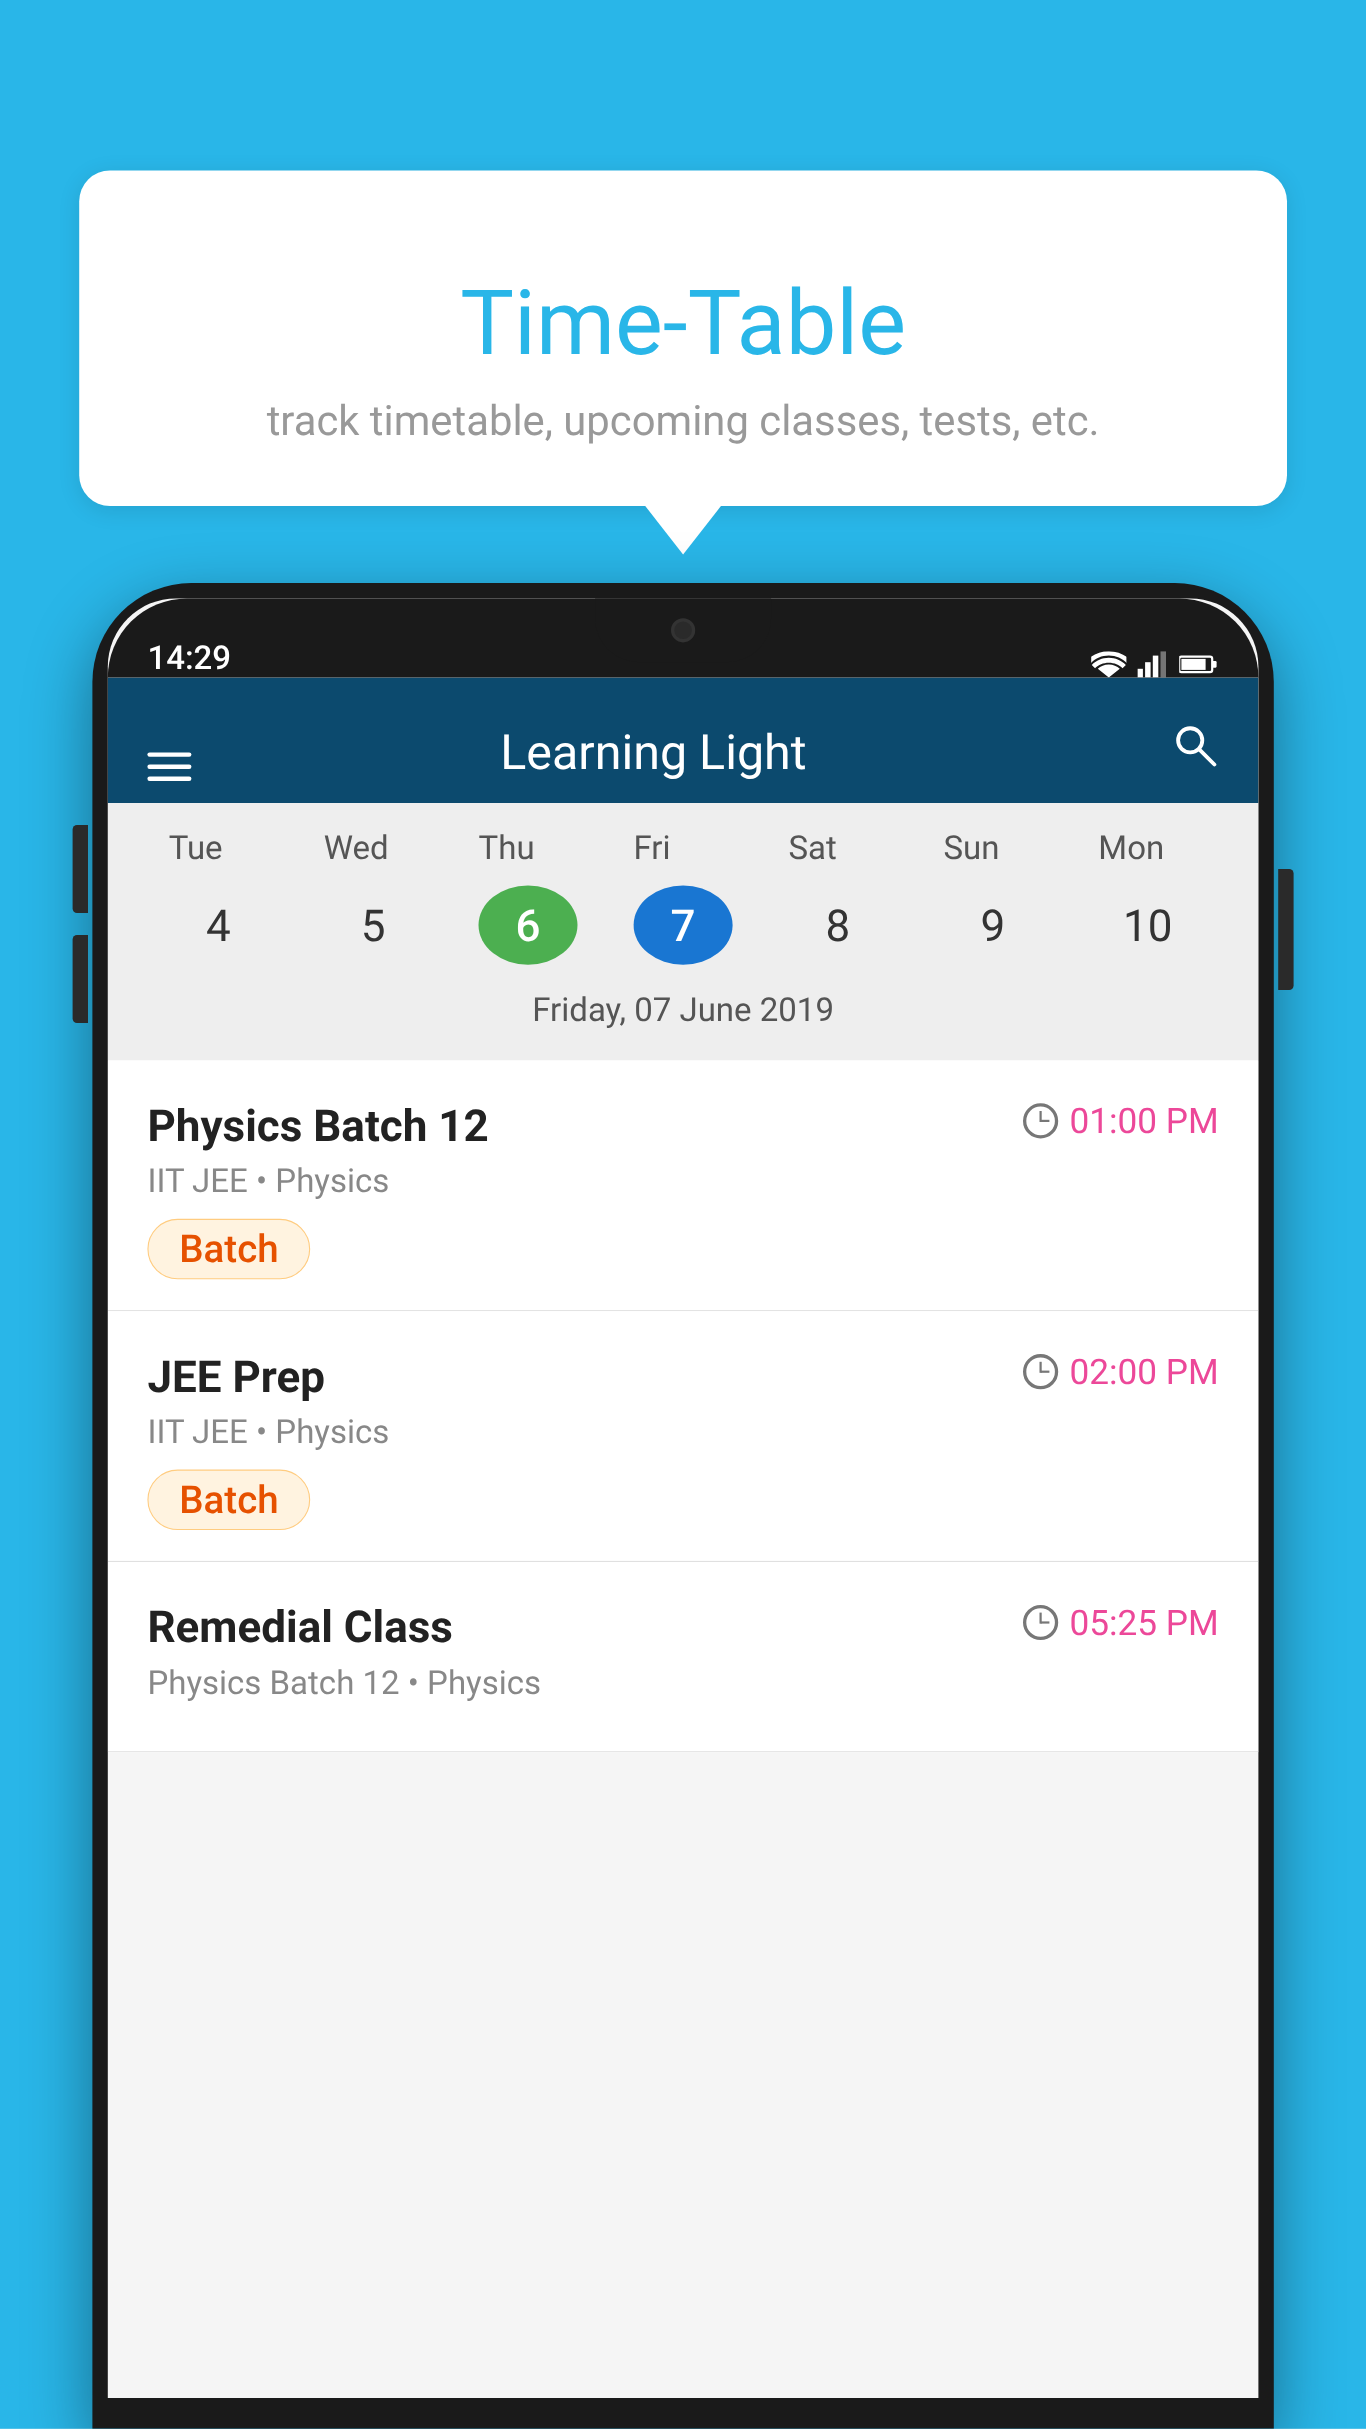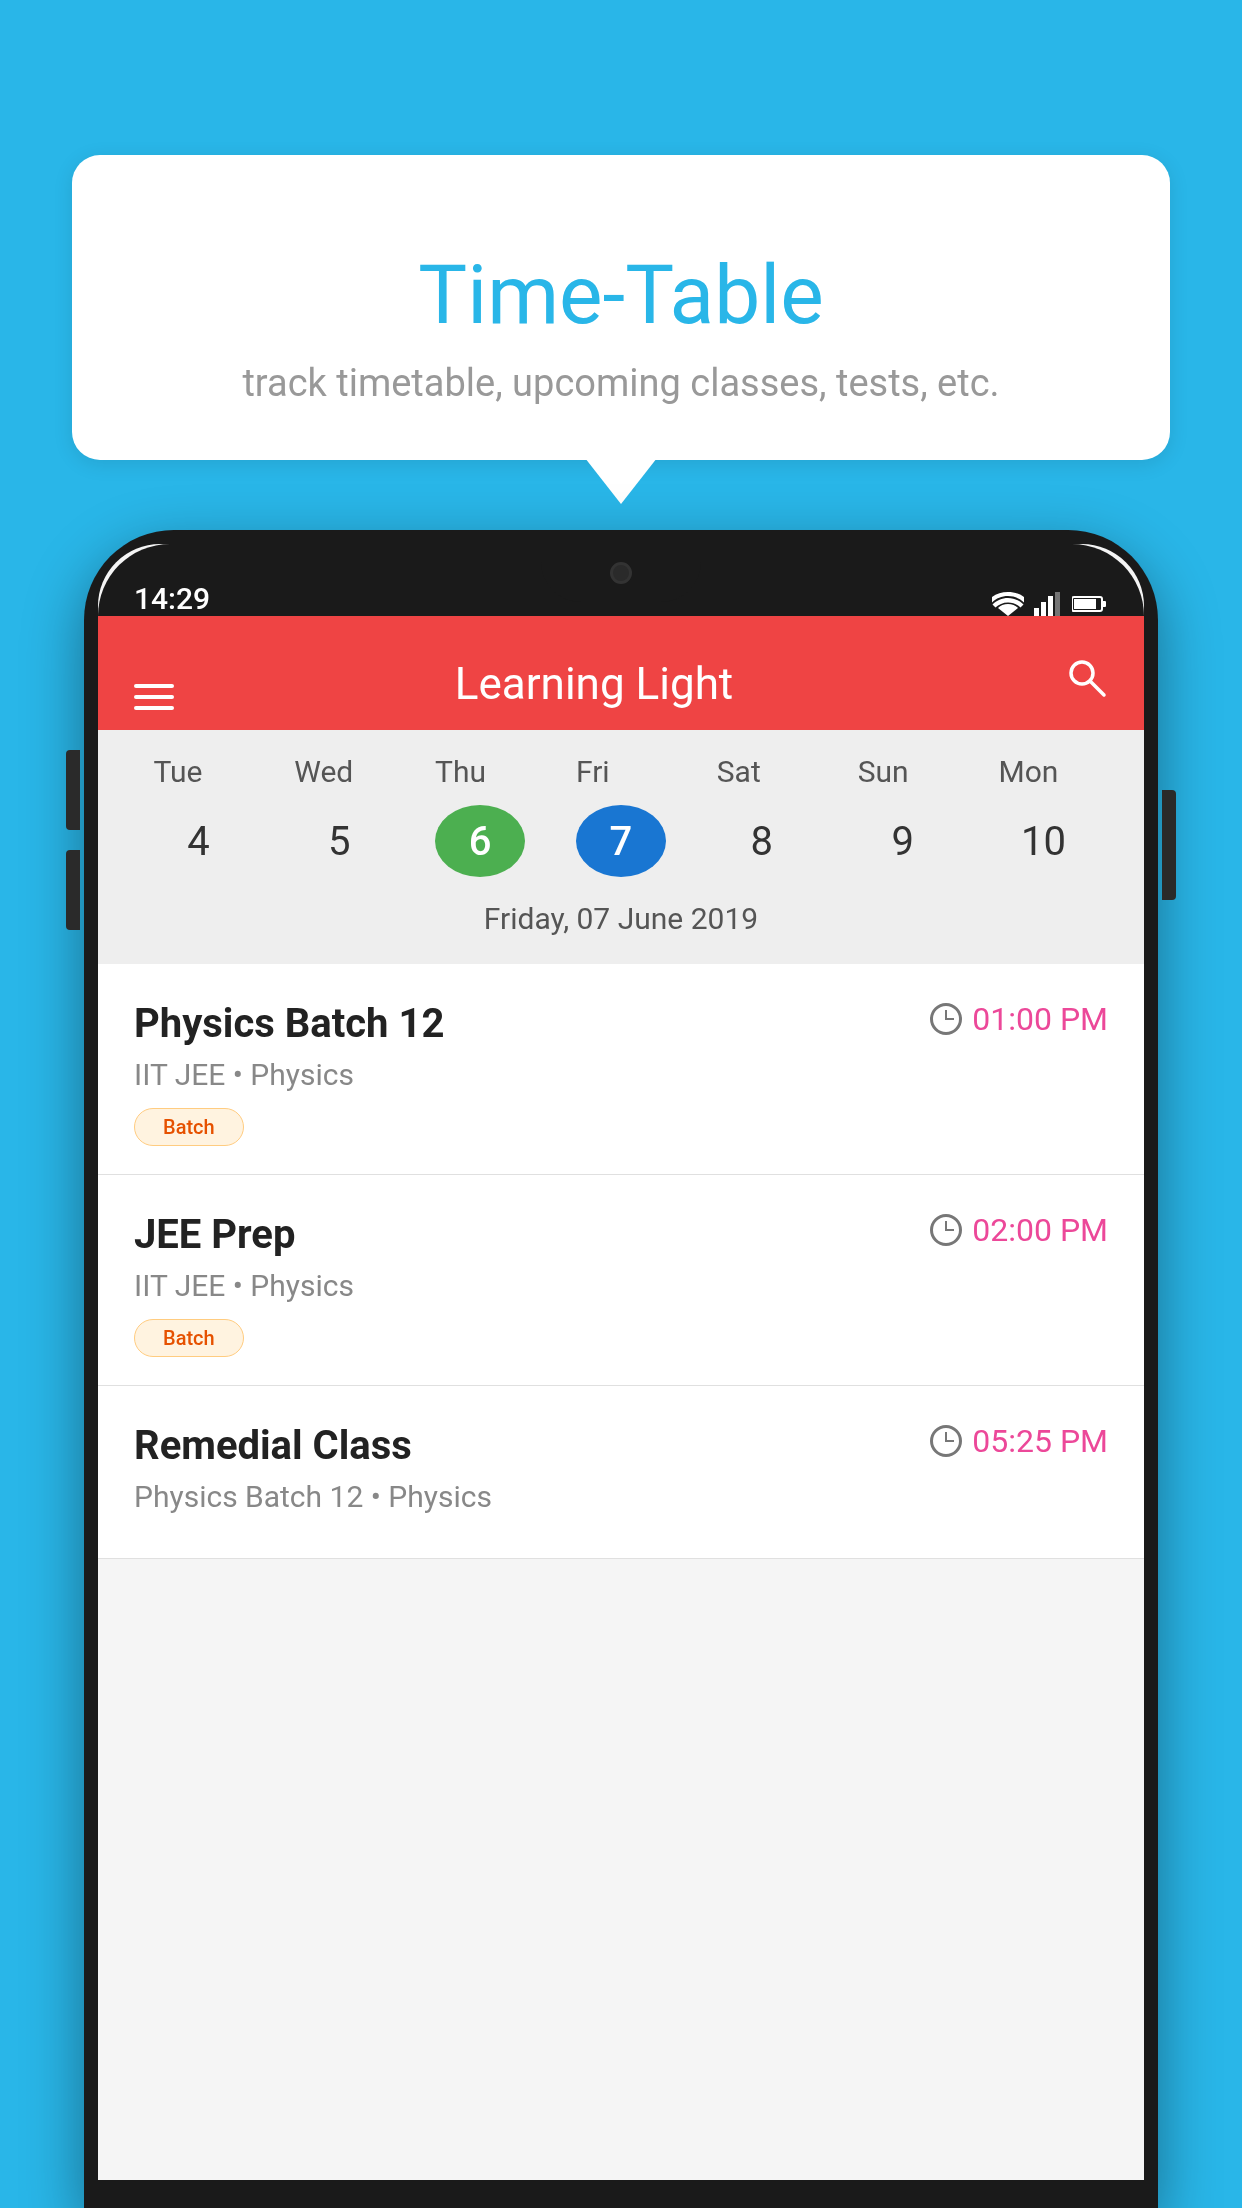--- a/index.html
+++ b/index.html
@@ -145,21 +145,21 @@
       background: #f5f5f5;
       border-radius: 62px 62px 0 0;
       overflow: hidden;
       margin-top: 0;
       height: calc(100% - 14px);
       position: relative;
     }
 
     
     .app-bar {
-      background: #ef4444;
+      background: #0c4a6e;
       height: 114px;
       display: flex;
       align-items: flex-end;
       padding: 0 36px 20px;
       justify-content: space-between;
       margin-top: 72px;
       gap: 28px;
     }
 
     .app-bar-menu {
@@ -321,21 +321,21 @@
       margin-bottom: 16px;
     }
 
     .batch-badge {
       display: inline-block;
       background: #fff3e0;
       color: #e65100;
       border: 1.5px solid #ffcc80;
       border-radius: 30px;
       padding: 6px 28px;
-      font-size: 20px;
+      font-size: 35px;
       font-weight: 500;
     }
 
     
     .volume-button-left {
       position: absolute;
       left: -18px;
       top: 220px;
       width: 14px;
       height: 80px;

